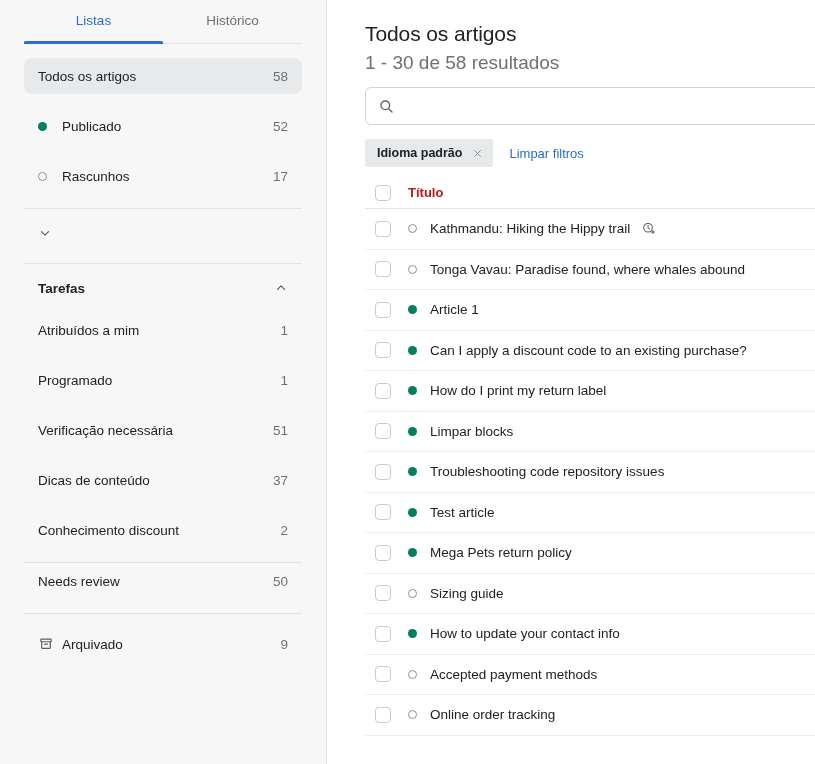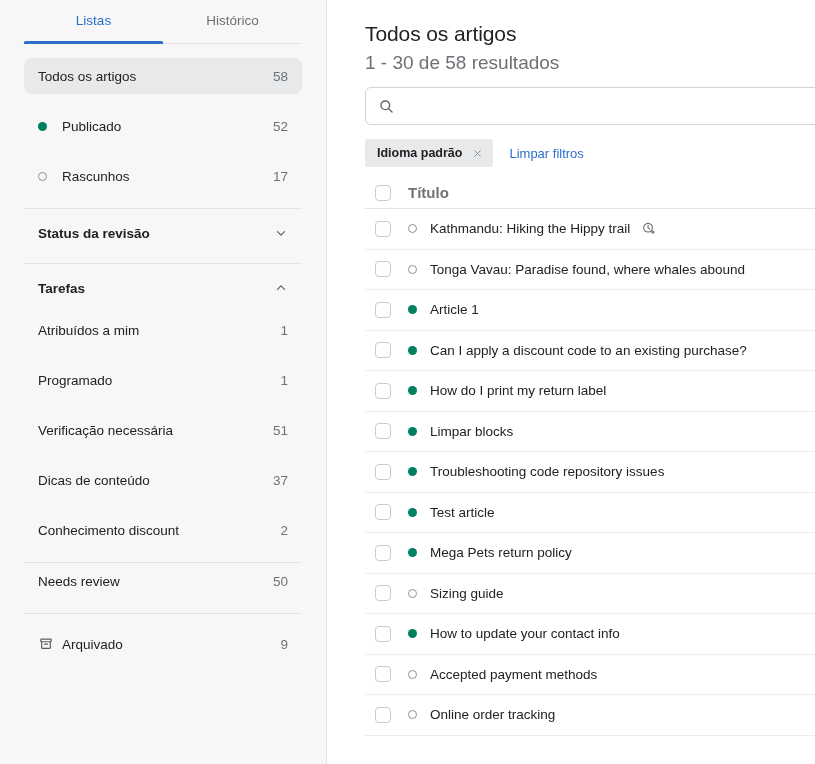--- a/index.html
+++ b/index.html
@@ -226,23 +226,23 @@
   
   .tbl { width: 520px; }
   .tbl-head {
     display: flex;
     align-items: center;
     height: 32px;
     border-bottom: 1px solid #e1e3e5;
     padding-left: 10px;
   }
   .tbl-head .col-title {
-    font-size: 15px;
+    font-size: 13px;
     font-weight: bold;
-    color: #737373;
+    color: #b91c1c;
   }
   .row {
     display: flex;
     align-items: center;
     height: 40.5px;
     border-bottom: 1px solid #ededed;
     padding-left: 10px;
     cursor: pointer;
   }
   .cb {
@@ -309,21 +309,20 @@
         <span class="dotwrap">
             <span class="dot-hollow"></span>
           </span>
         <span class="nav-label">Rascunhos</span>
         <span class="nav-count">17</span>
       </div>
 
       <div class="divider"></div>
 
       <div class="section-head">
-        <span class="nav-label">Status da revisão</span>
         <svg class="chev" viewBox="0 0 20 20" fill="none" stroke="currentColor" stroke-width="1.7" stroke-linecap="round" stroke-linejoin="round">
             <path d="M5 8l5 5 5-5"></path>
           </svg>
       </div>
 
       <div class="divider"></div>
 
       <div class="section-head">
         <span class="nav-label">Tarefas</span>
         <svg class="chev" viewBox="0 0 20 20" fill="none" stroke="currentColor" stroke-width="1.7" stroke-linecap="round" stroke-linejoin="round">

